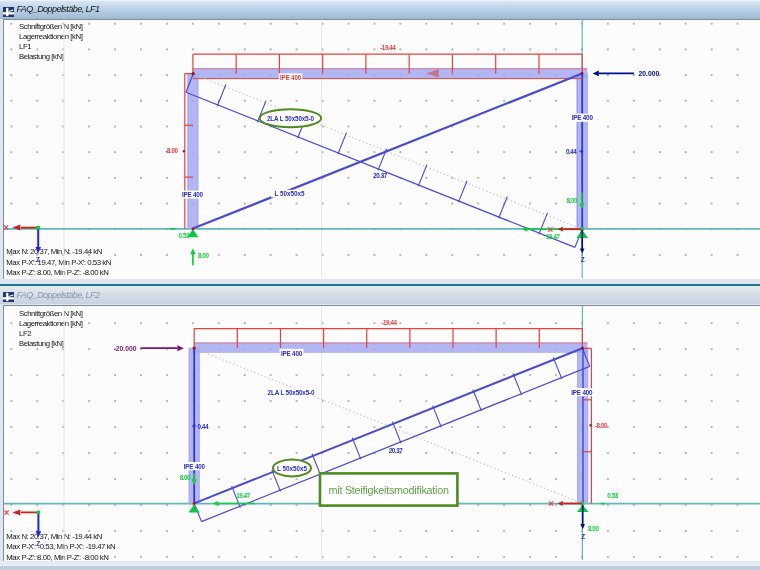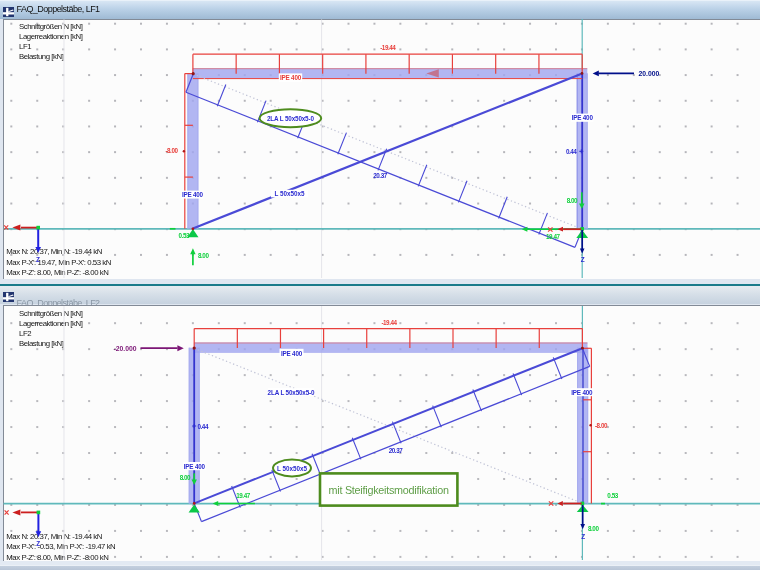--- a/index.html
+++ b/index.html
@@ -2,22 +2,22 @@
 <html><head>
 <meta charset="utf-8">
 <style>
   html,body { margin:0; padding:0; }
   body { width:760px; height:570px; position:relative; overflow:hidden;
          font-family:"Liberation Sans", sans-serif; background:#dfe6f0; }
   .titlebar { position:absolute; left:0; width:760px; height:18px; }
   .tb1 { top:0; background:linear-gradient(180deg,#d8e6f4 0%,#bad1e7 45%,#9fbad4 100%);
           border-top:1px solid #e9f1f9; }
   .tb2 { top:285.5px; background:linear-gradient(180deg,#e7ebf0 0%,#d6dfe8 45%,#c6d2df 100%); }
-  .ttext { position:absolute; left:16.5px; top:4px; font-size:9px; letter-spacing:-0.55px; color:#111; }
-  .ttext2 { color:#8a97a5;margin-top:8px; }
+  .ttext { position:absolute; left:16.5px; top:4px; font-size:9px; letter-spacing:-0.55px; color:#111;font-style:italic; }
+  .ttext2 { color:#8a97a5; }
   .canvas { position:absolute; left:2.5px; width:757.5px; background:#fcfcfc;
              border-left:1px solid #828a96; border-top:1px solid #828a96; box-sizing:border-box; }
   .cv1 { top:18.5px; height:260.4px; }
   .cv2 { top:304.5px; height:256.2px; }
   .grid { position:absolute; inset:0;
      background-image: radial-gradient(circle, #b4b4b9 0.7px, rgba(0,0,0,0) 0.8px);
      background-size: 25.94px 25.7px; }
   .g1 { background-position: -5.67px -9.15px; }
   .g2 { background-position: -5.67px 4.2px; background-size:25.94px 25.97px; }
   .strip1 { position:absolute; left:0; top:278.9px; width:760px; height:5px; background:#dfe6f0; }

